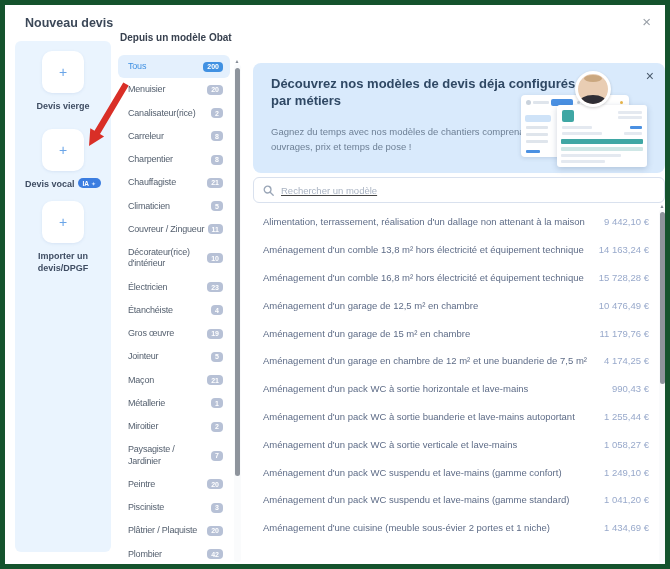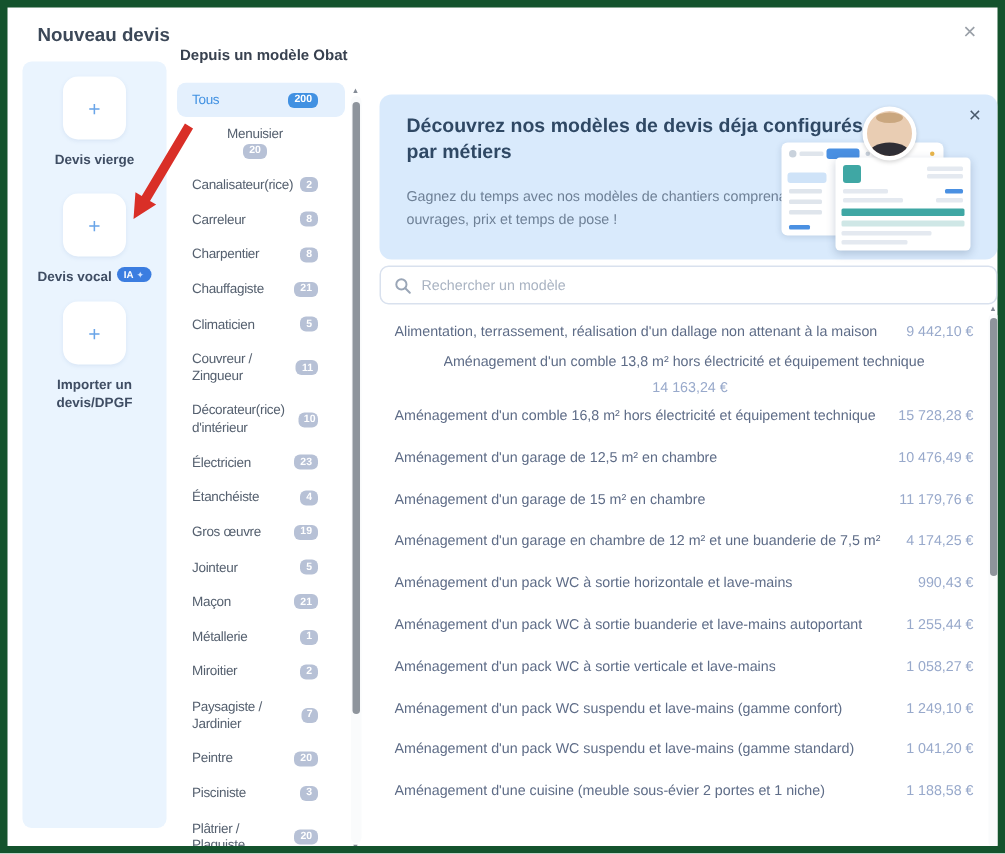--- a/index.html
+++ b/index.html
@@ -13,26 +13,26 @@
 
   
   .left-panel { position:absolute; left:10px; top:36px; width:96px; height:511px; background:#eaf4fe; border-radius:6px; }
   .option-card { position:absolute; left:0; width:100%; display:flex; flex-direction:column; align-items:center; cursor:pointer; }
   .tile { width:42px; height:42px; background:#fff; border-radius:10px; box-shadow:0 1px 3px rgba(80,120,180,.12); display:flex; align-items:center; justify-content:center; }
   .plus { color:#6aa5e8; font-size:14px; font-weight:400; }
   .option-label-row { margin-top:7px; display:flex; align-items:flex-start; gap:3px; padding:0 4px; }
   .option-label { font-size:9px; font-weight:700; color:#3f4d63; text-align:center; line-height:1.35; }
   .ia-badge { background:#3b7de0; color:#fff; border-radius:6px; padding:1.5px 5px; font-size:6.5px; font-weight:700; display:flex; align-items:center; gap:2px; }
   .sparkle { font-size:6px; color:#cfe2ff; }
-  .opt-1 { top:10px; } .opt-2 { top:88px;flex-direction:column; } .opt-3 { top:160px; }
+  .opt-1 { top:10px; } .opt-2 { top:88px; } .opt-3 { top:160px; }
 
   
   .cat-title { position:absolute; left:115px; top:27px; font-size:10px; font-weight:700; color:#38414f; }
   .cat-list { position:absolute; left:113px; top:50px; width:112px; height:519px; overflow:hidden; }
-  .cat-row { display:flex; justify-content:space-between; align-items:center; padding:6px 18px 6px 10px; border-radius:6px; cursor:pointer; }
+  .cat-row { display:flex; justify-content:space-between; align-items:center; padding:6px 7px 6px 10px; border-radius:6px; cursor:pointer; }
   .cat-name { font-size:9px; letter-spacing:-0.2px; color:#55606f; line-height:1.25; max-width:78px; }
   .cat-count { background:#b7c1d6; color:#fff; font-size:7px; font-weight:700; padding:1.5px 4px; border-radius:4px; min-width:9px; text-align:center; }
   .cat-row.selected { background:#e4f0fd; }
   .cat-row.selected .cat-name { color:#4191e2; }
   .cat-row.selected .cat-count { background:#4191e2; }
 
   
   .scrollbar { position:absolute; width:8px; display:flex; flex-direction:column; align-items:center; }
   .sb-mid { left:228px; top:53px; height:510px; }
   .sb-right { left:653px; top:198px; height:368px; }
@@ -62,21 +62,21 @@
   .mc-blue { position:absolute; background:#4a90e2; border-radius:1px; }
   .mc-thead { position:absolute; left:4px; top:34px; width:82px; height:5px; background:#3fa7a4; border-radius:1px; }
   .mc-trow { position:absolute; left:4px; width:82px; height:4px; background:#cfe7e6; border-radius:1px; }
   .avatar { position:absolute; left:54px; top:-8px; width:36px; height:36px; border-radius:50%; background:#e9cdb3; border:3px solid #fff; box-shadow:0 1px 3px rgba(0,0,0,.18); overflow:hidden; }
   .avatar-hair { position:absolute; left:6px; top:1px; width:18px; height:7px; background:#caa77f; border-radius:50%; }
   .avatar-shirt { position:absolute; left:1px; bottom:-7px; width:28px; height:16px; background:#2f2e35; border-radius:50% 50% 0 0; }
 
   
   .search-box { position:absolute; left:248px; top:172px; width:412px; height:26px; background:#fff; border:1px solid #d9e1ee; border-radius:6px; display:flex; align-items:center; padding:0 9px; gap:7px; }
   .search-box svg { flex:0 0 auto; }
-  .search-input { flex:1; border:none; outline:none; background:transparent; font-family:inherit; font-size:9.5px; color:#444; }
+  .search-input { flex:1; border:none; outline:none; background:transparent; font-family:inherit; font-size:9.5px; color:#444;text-decoration:underline; }
   .search-input::placeholder { color:#a9b3c2; }
 
   
   .tpl-list { position:absolute; left:248px; top:203px; width:402px; height:366px; overflow:hidden; }
   .tpl-row { height:27.8px; display:flex; justify-content:space-between; align-items:center; padding:0 6px 0 10px; cursor:pointer; }
   .tpl-name { font-size:9.5px; color:#5e6c87; white-space:nowrap; overflow:hidden; }
   .tpl-price { font-size:9.5px; color:#98a9cb; white-space:nowrap; margin-left:8px; }
 
   .arrow-overlay { position:absolute; left:0; top:0; pointer-events:none; }
 </style>
@@ -341,21 +341,21 @@
         <span class="tpl-price">1 249,10 €</span>
       </div>
 
       <div class="tpl-row opt-12">
         <span class="tpl-name">Aménagement d'un pack WC suspendu et lave-mains (gamme standard)</span>
         <span class="tpl-price">1 041,20 €</span>
       </div>
 
       <div class="tpl-row opt-13">
         <span class="tpl-name">Aménagement d'une cuisine (meuble sous-évier 2 portes et 1 niche)</span>
-        <span class="tpl-price">1 188,58 €</span>
+        <span class="tpl-price">1 434,69 €</span>
       </div>
     </div>
 
   <div class="scrollbar sb-right">
     <span class="sb-arrow">▲</span>
     <div class="sb-track">
       <div class="sb-thumb"></div>
     </div>
     <span class="sb-arrow">▼</span>
   </div>

